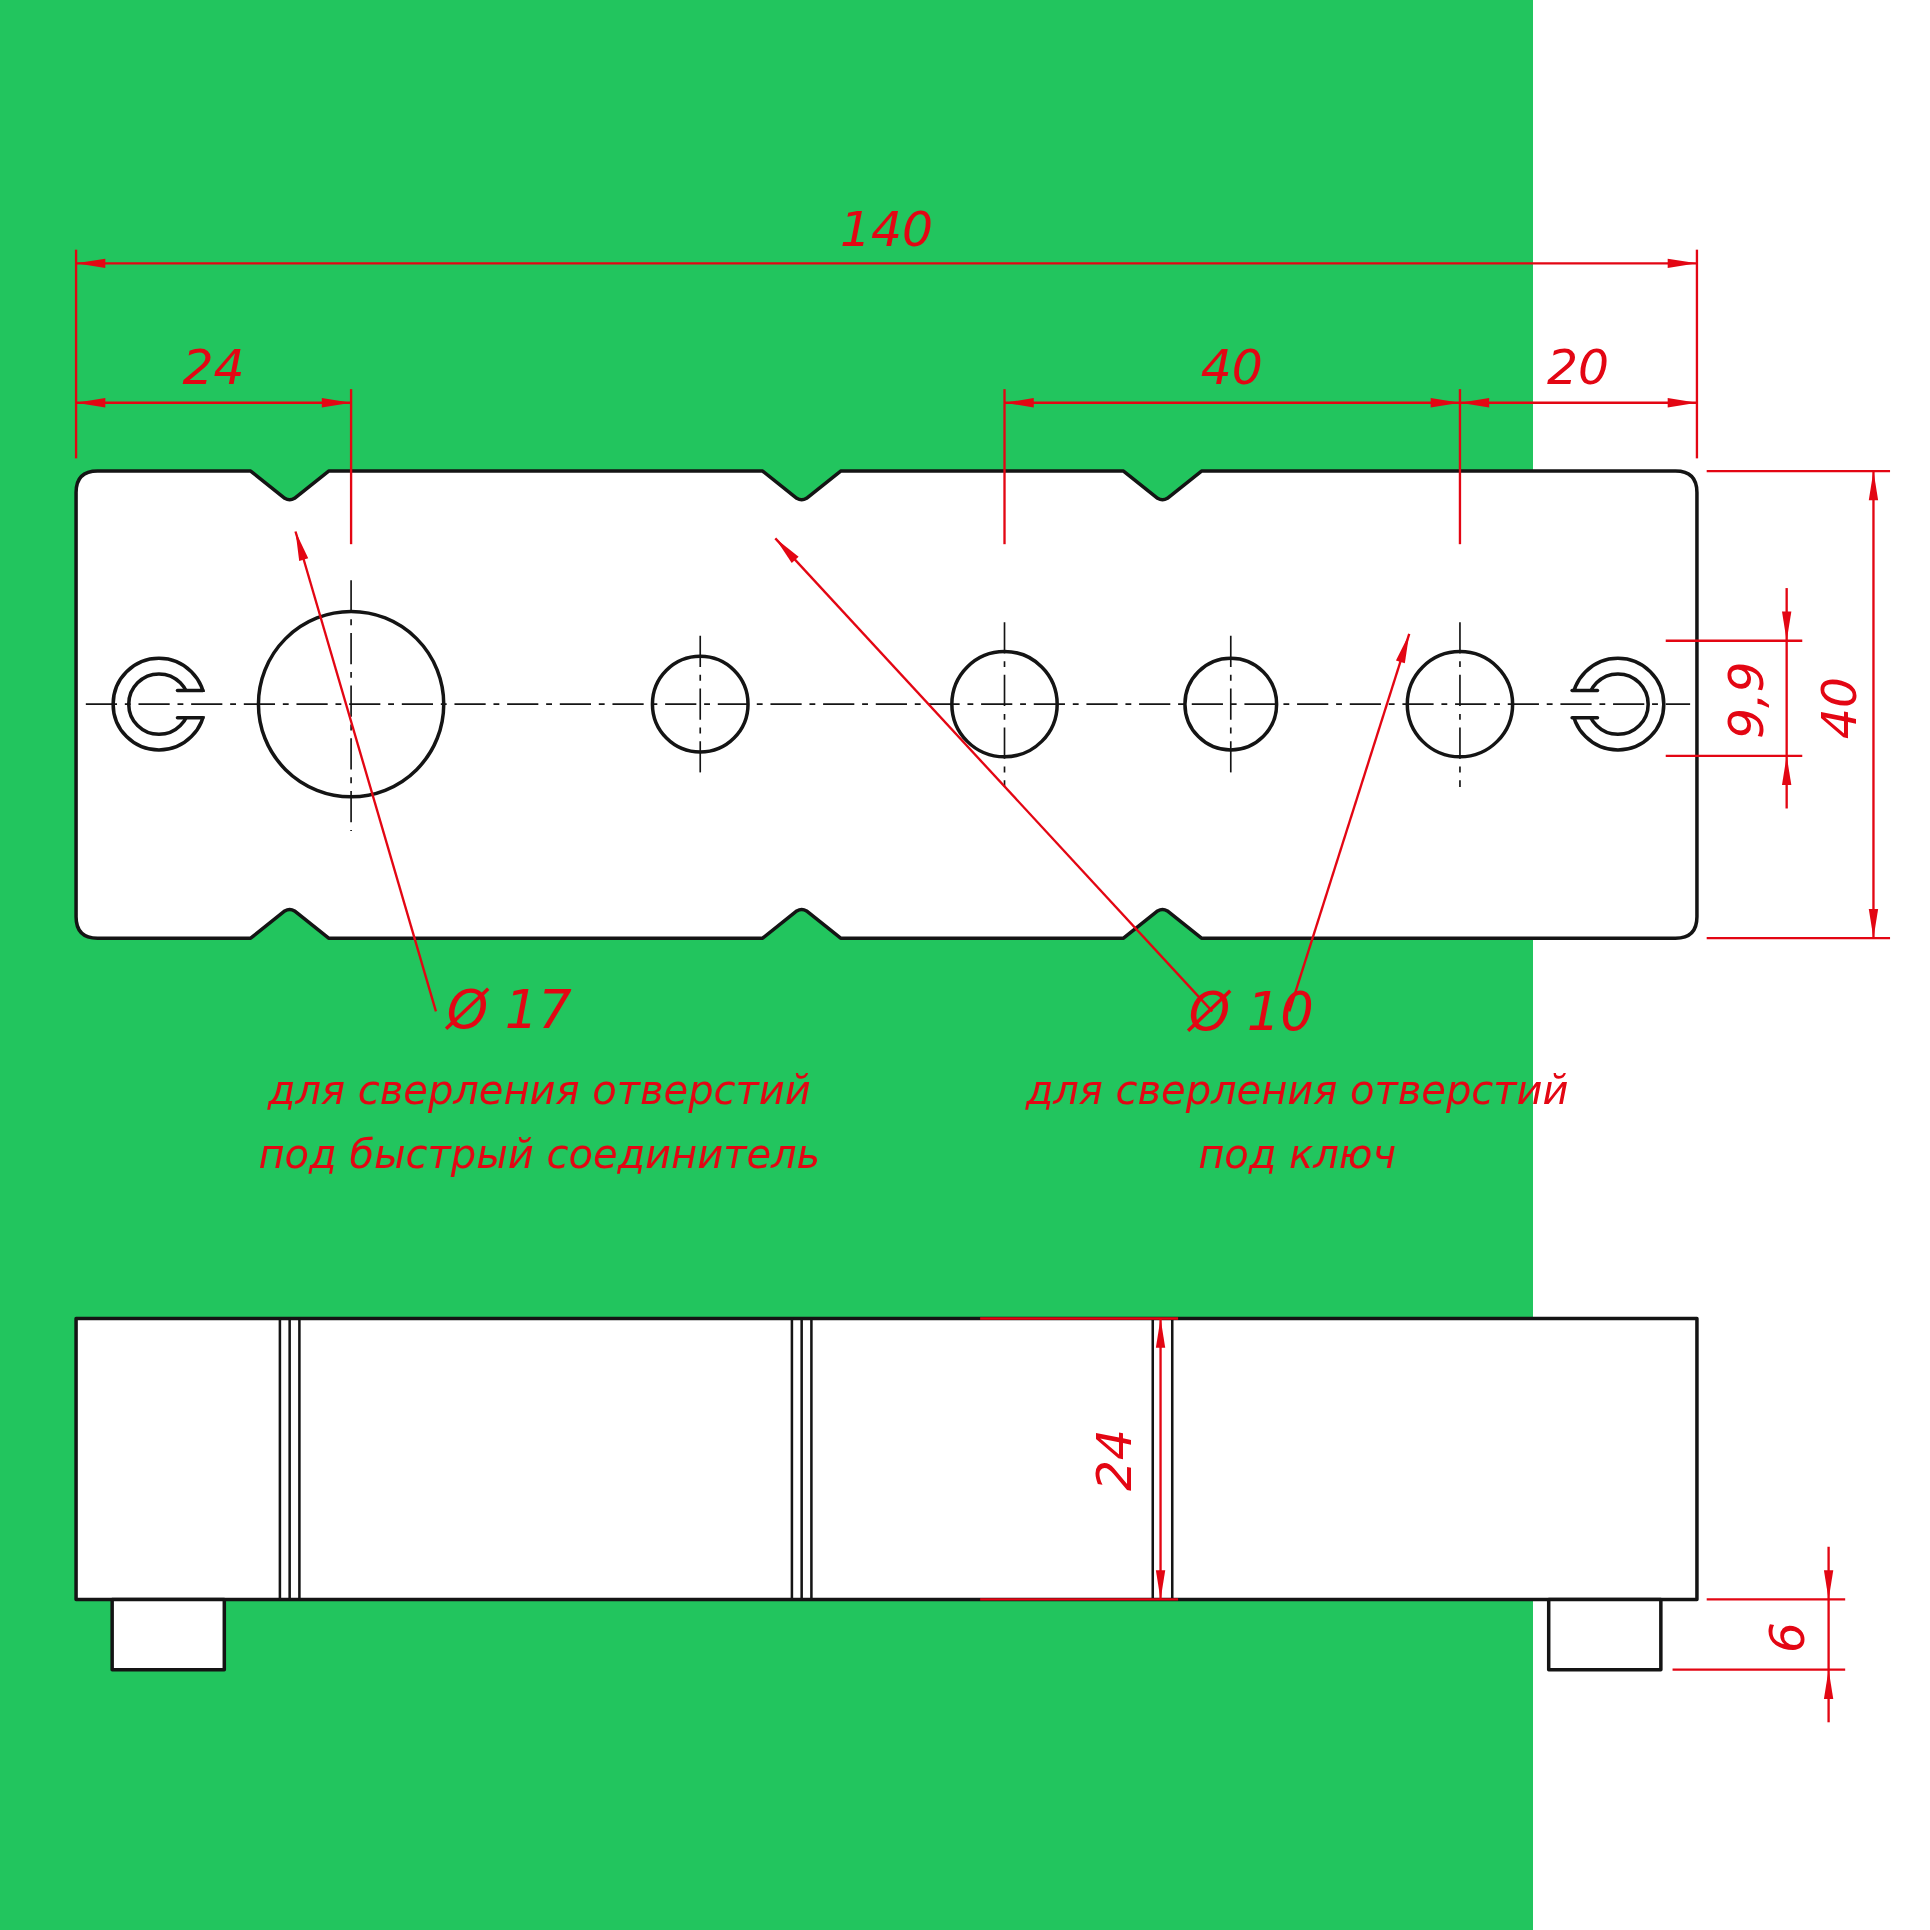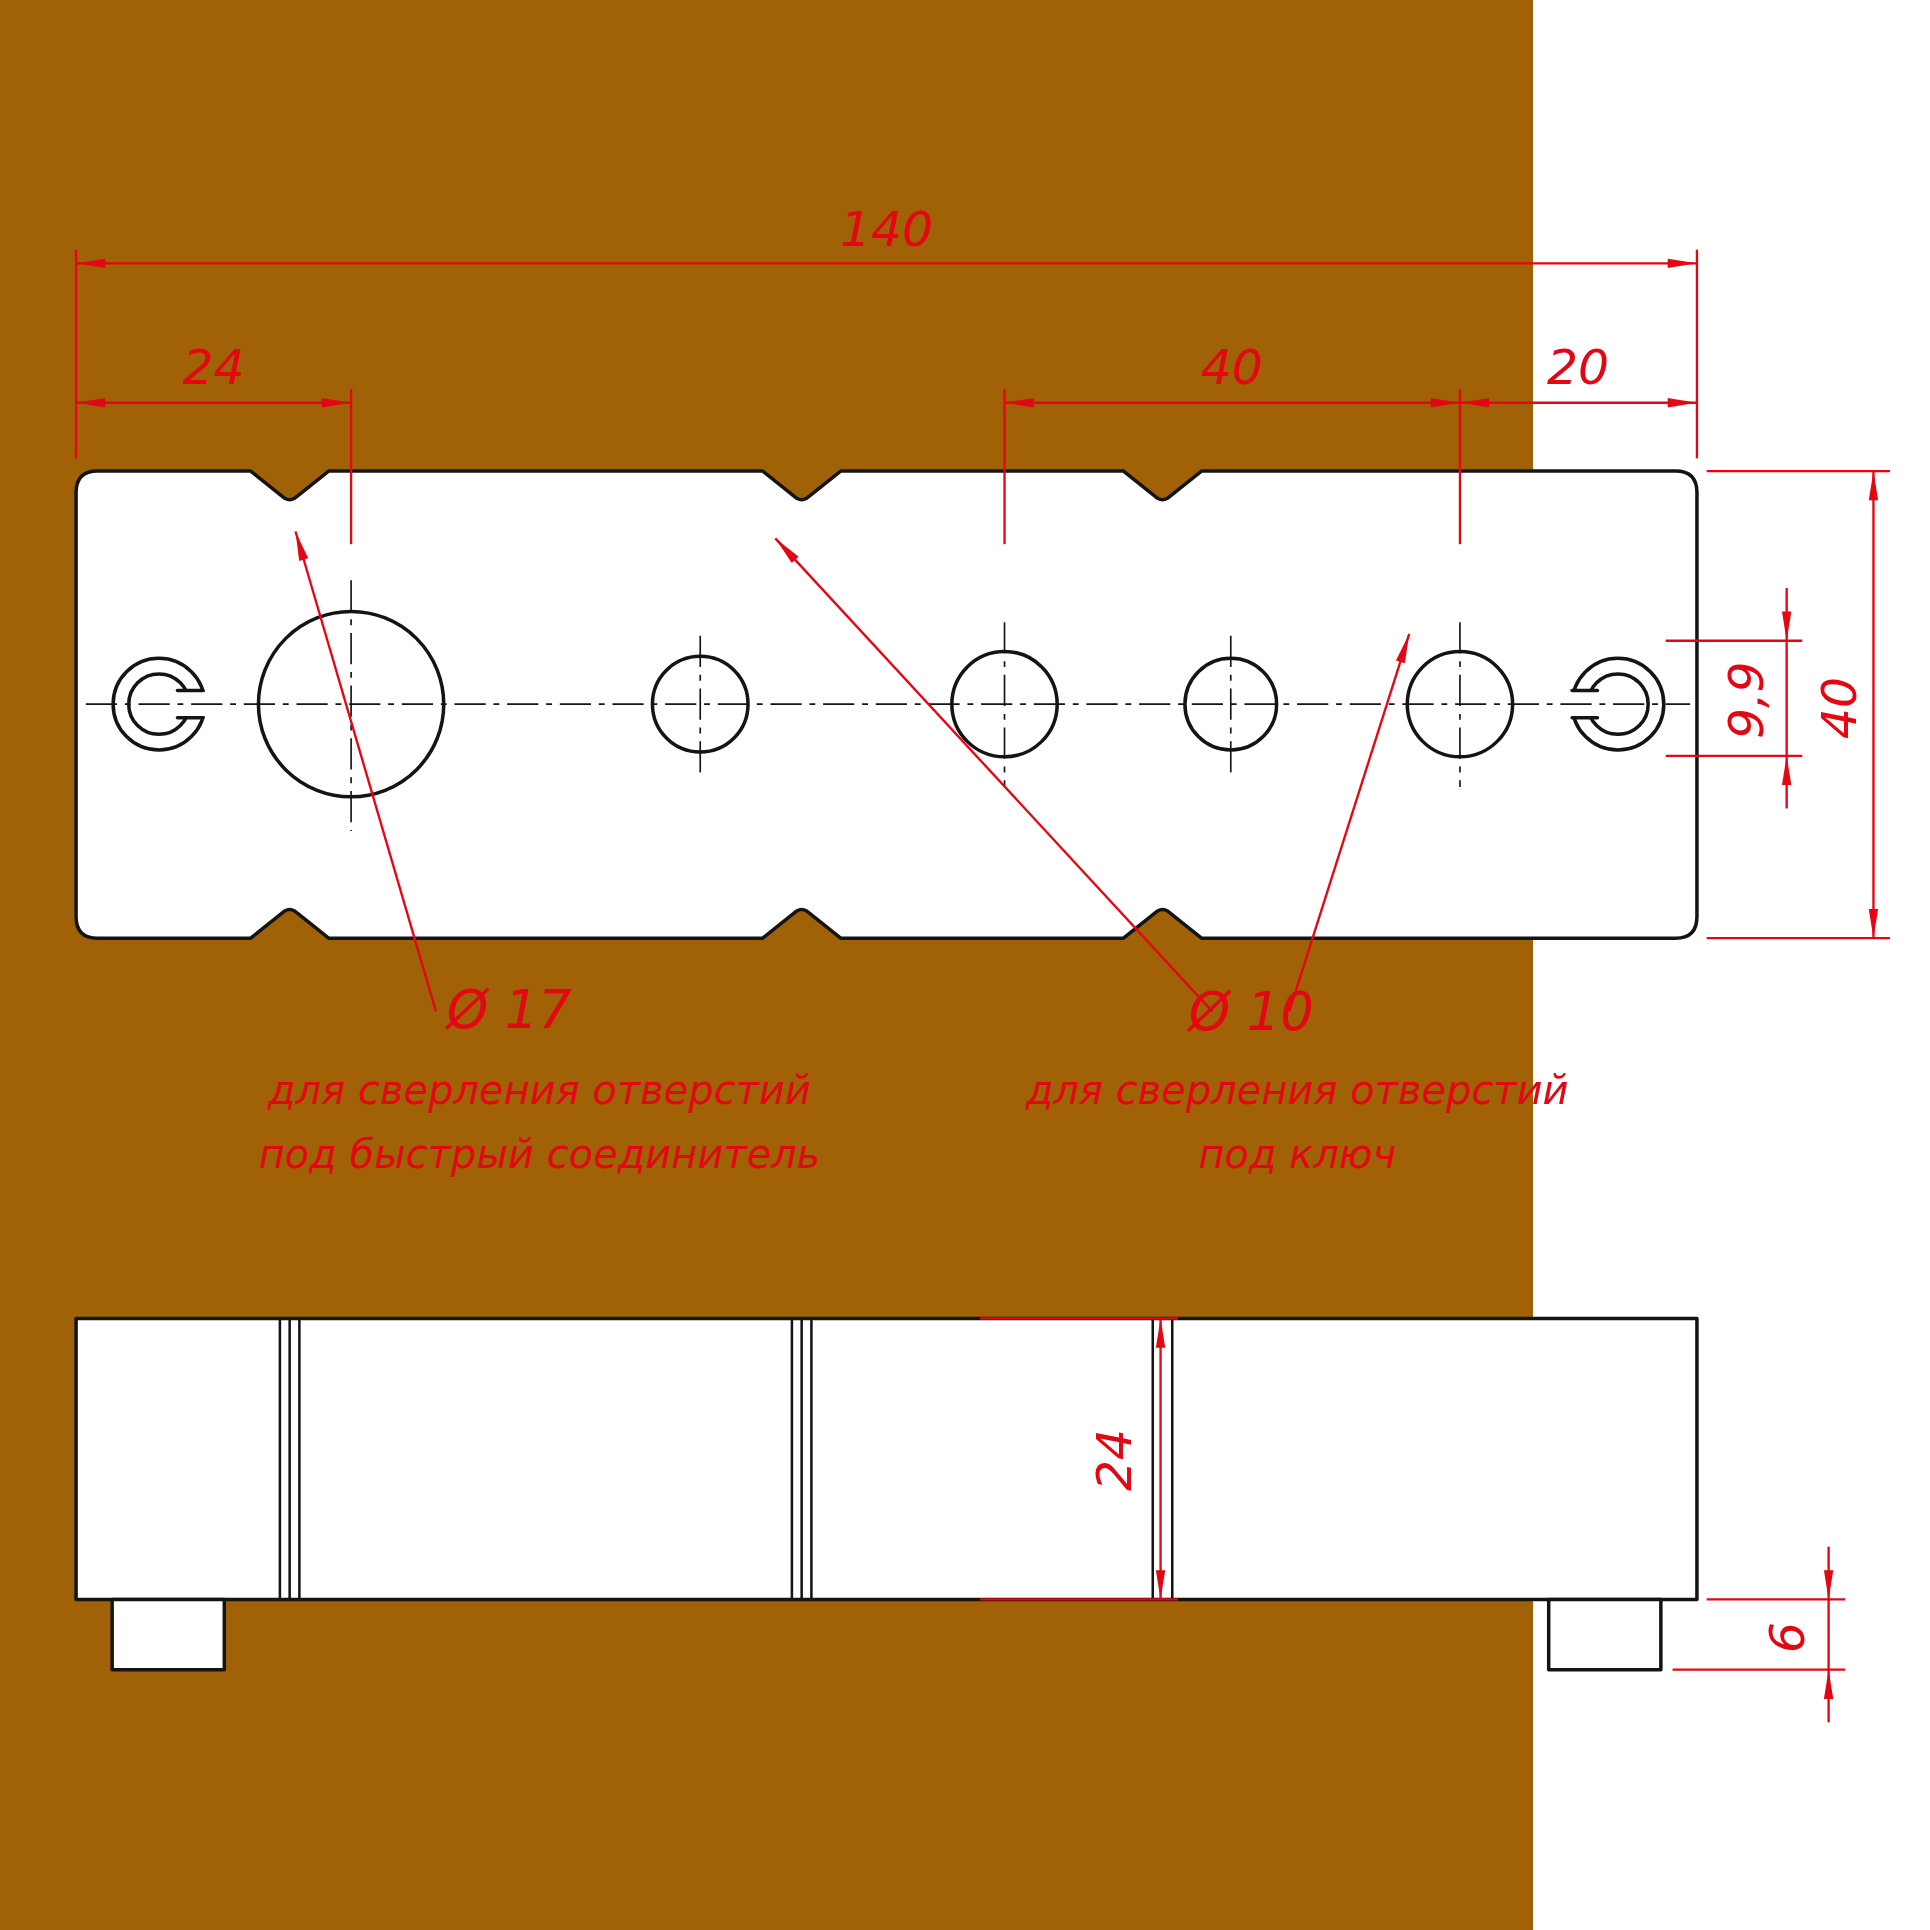--- a/index.html
+++ b/index.html
@@ -1,16 +1,16 @@
 <!DOCTYPE html>
 <html><head>
 <meta charset="utf-8">
 <style>
   html,body{margin:0;padding:0;background:#ffffff;}
-  .canvas{width:1533px;height:1931px;position:relative;background:#a16207;}
+  .canvas{width:1533px;height:1931px;position:relative;background:#22c55e;}
   svg{display:block;}
   
   .bl{stroke:#141414;stroke-width:3.6;fill:none;stroke-linejoin:round;stroke-linecap:round;}
   .blf{stroke:#141414;stroke-width:3.6;fill:#ffffff;stroke-linejoin:round;}
   .groove{stroke:#141414;stroke-width:2.6;fill:none;}
   
   .cl{stroke:#141414;stroke-width:1.7;fill:none;stroke-dasharray:32 8 6 8;}
   
   .rd{stroke:#e30613;stroke-width:2.4;fill:none;}
   .erase{fill:#ffffff;stroke:none;}

